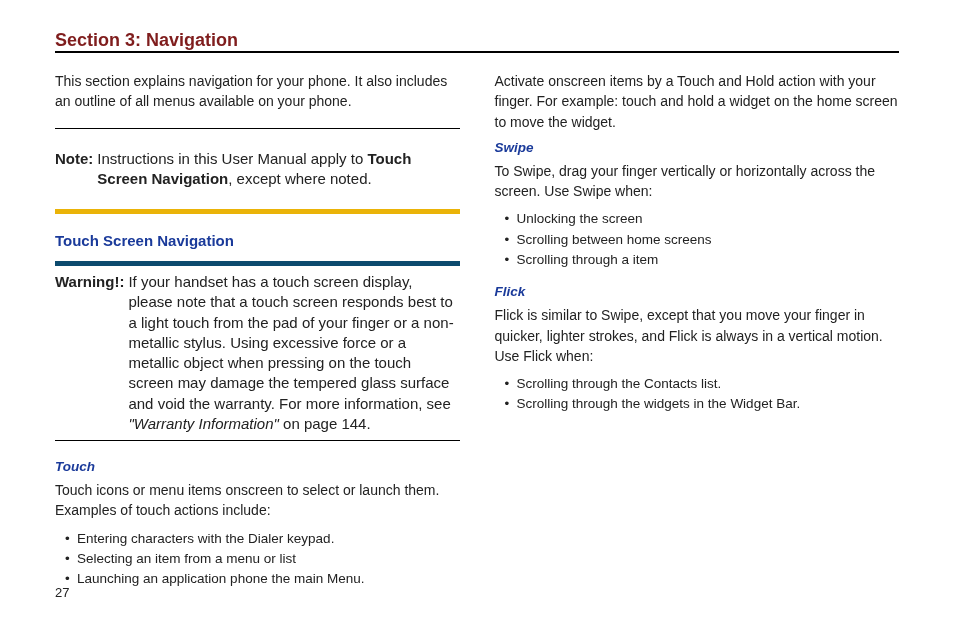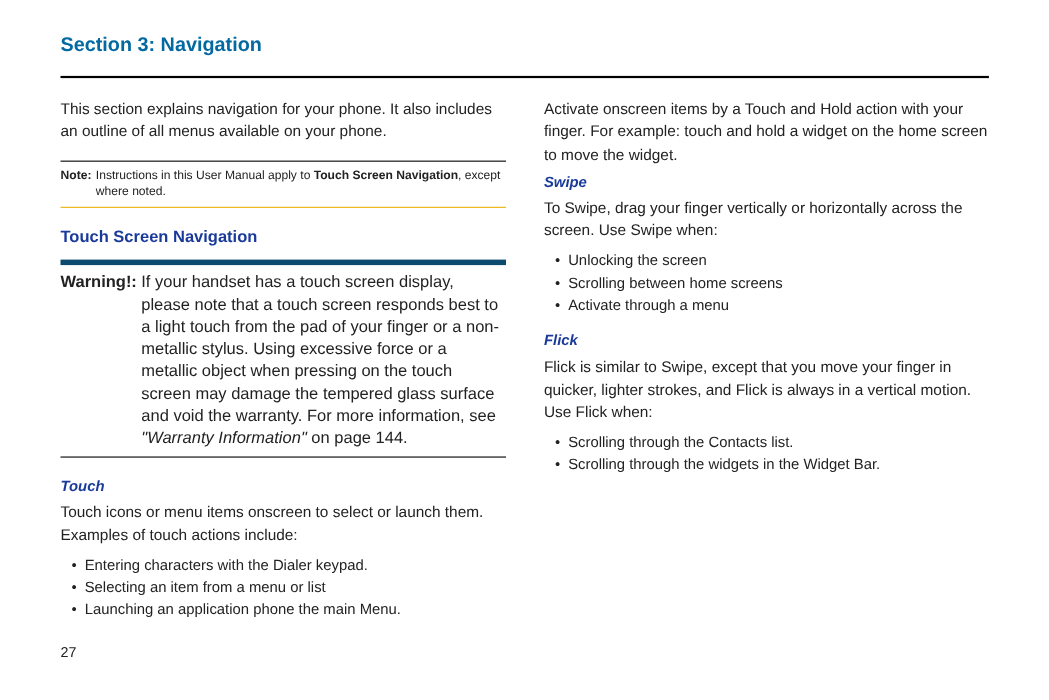--- a/index.html
+++ b/index.html
@@ -9,44 +9,44 @@
     }
     body {
       font-family: Arial, Helvetica, sans-serif;
       background: #fff;
       width: 954px;
       height: 636px;
       padding: 30px 55px 20px 55px;
       color: #222;
     }
     .section-title {
-      color: #0369a1;
+      color: #7f1d1d;
       font-weight: bold;
       font-size: 18px;
       border-bottom: 2px solid #000;
-      padding-bottom: 18px;
+      padding-bottom: 0;
       margin-bottom: 18px;
     }
     .columns {
       display: flex;
       gap: 35px;
     }
     .col {
       flex: 1;
     }
     .intro {
       font-size: 14px;
       line-height: 1.45;
       margin-bottom: 16px;
     }
     .note-box {
       border-top: 1px solid #000;
-      border-bottom: 1px solid #eab308;
-      padding: 6px 0;
-      font-size: 11px;
+      border-bottom: 5px solid #eab308;
+      padding: 20px 0;
+      font-size: 15px;
       line-height: 1.35;
       margin-bottom: 18px;
     }
     .note-label {
       font-weight: bold;
     }
     .subsection-title {
       color: #1a3a9a;
       font-weight: bold;
       font-size: 15px;
@@ -159,21 +159,21 @@
   </div>
 
   <div class="col">
     <div class="term-body">Activate onscreen items by a Touch and Hold action with your finger.  For example: touch and hold a widget on the home screen to move the widget.</div>
 
     <div class="term-title">Swipe</div>
     <div class="term-body">To Swipe, drag your finger vertically or horizontally across the screen.  Use Swipe when:</div>
     <ul class="bullet-list">
       <li>Unlocking the screen</li>
       <li>Scrolling between home screens</li>
-      <li>Activate through a menu</li>
+      <li>Scrolling through a item</li>
     </ul>
 
     <div class="term-title">Flick</div>
     <div class="term-body">Flick is similar to Swipe, except that you move your finger in quicker, lighter strokes, and Flick is always in a vertical motion. Use Flick when:</div>
     <ul class="bullet-list">
       <li>Scrolling through the Contacts list.</li>
       <li>Scrolling through the widgets in the Widget Bar.</li>
     </ul>
   </div>
 </div>

